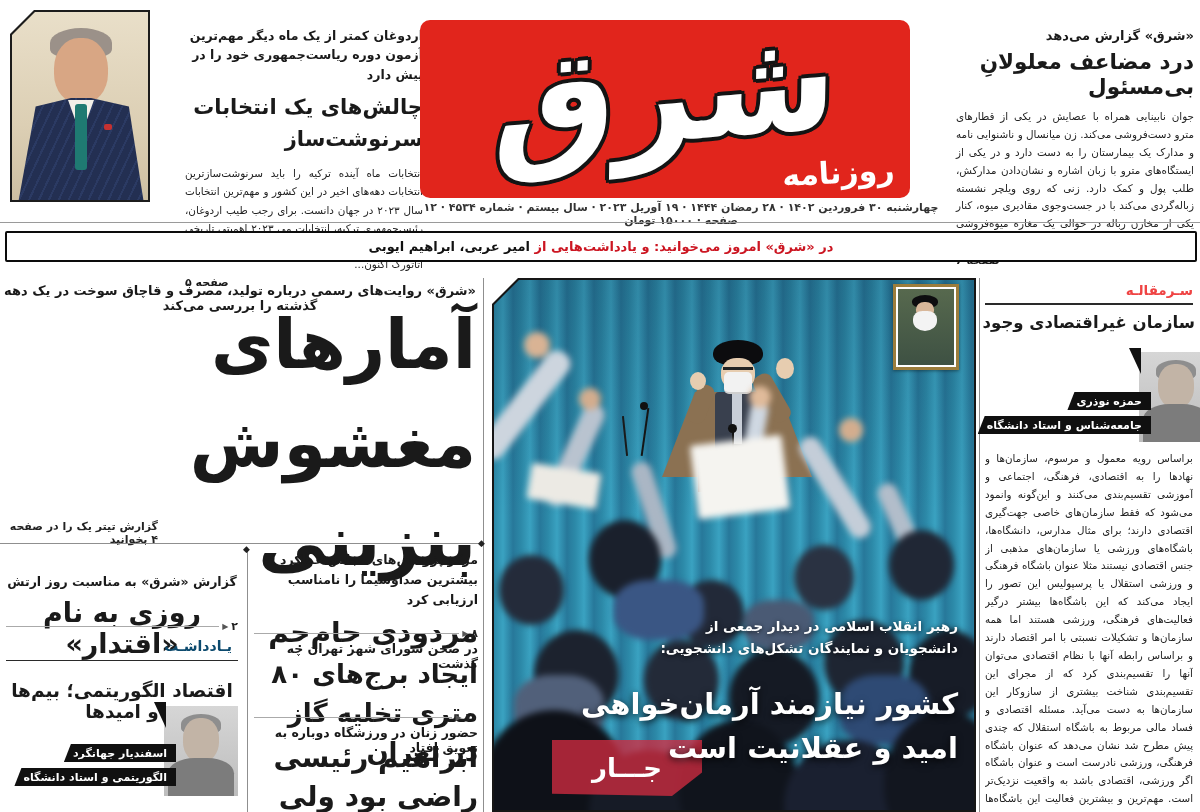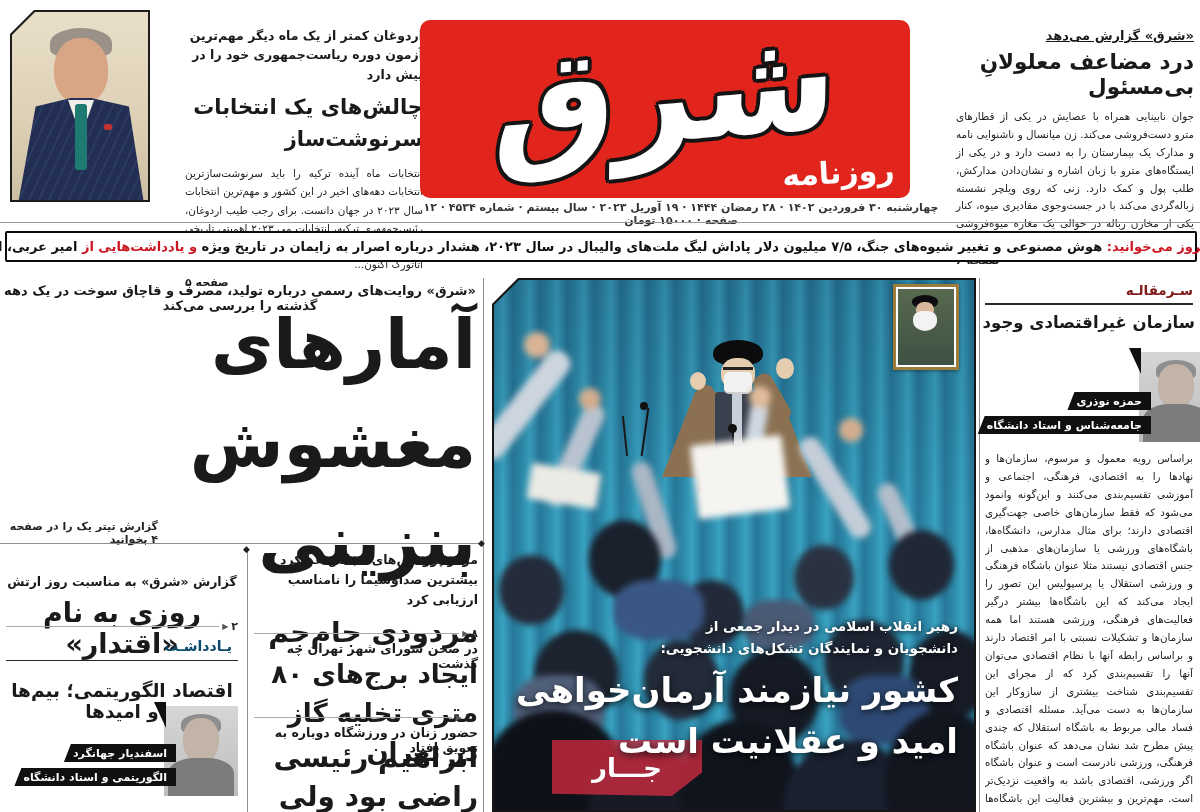--- a/index.html
+++ b/index.html
@@ -31,21 +31,21 @@
      clip-path:polygon(0 0,100% 0,50% 100%);}
   .erd .tie{position:absolute;left:63px;top:92px;width:12px;height:66px;background:#1f7a72;border-radius:3px;}
   .erd .pin{position:absolute;left:92px;top:112px;width:8px;height:6px;background:#c43131;border-radius:2px;}
   
   .tl{left:158px;top:26px;width:238px;margin-left:27px;}
   .tl .kicker{font-size:12.5px;text-align:right;line-height:1.55;}
   .tl .hl{font-size:21px;font-weight:bold;text-align:right;line-height:1.5;margin-top:8px;}
   .tl .body{font-size:10.4px;line-height:1.75;margin-top:9px;}
   .pageref{font-size:11px;font-weight:bold;text-align:left;margin-top:3px;}
   .tr-art{left:956px;top:28px;width:238px;}
-  .tr-art .kicker{font-size:13px;text-align:right;text-decoration:underline;}
+  .tr-art .kicker{font-size:13px;text-align:right;}
   .tr-art .hl{font-size:21.5px;font-weight:bold;text-align:right;margin-top:6px;}
   .tr-art .body{font-size:10.4px;line-height:1.72;margin-top:9px;}
   
   .ticker{left:5px;top:231px;width:1188px;height:27px;border:2px solid #0c0c0c;border-radius:2px;
      display:flex;align-items:center;justify-content:center;font-size:13px;font-weight:bold;background:#fff;}
   .tick-red{color:#cc1622;}
   .tick-black{color:#111;}
   .ticker span{white-space:pre;}
   
   .lead-kicker{left:4px;top:283px;width:472px;text-align:center;font-size:13px;font-weight:bold;}
@@ -75,21 +75,21 @@
   .badge{position:absolute;background:#101010;color:#fff;font-size:11px;font-weight:bold;
      padding:2.5px 9px;white-space:nowrap;clip-path:polygon(7px 0,100% 0,100% 100%,0 100%);}
   .jj{left:254px;top:550px;width:224px;text-align:right;}
   .jj .kicker{font-size:12.5px;line-height:1.6;}
   .jj .hl1{font-size:28px;font-weight:bold;margin-top:6px;}
   .sub2-k{left:254px;top:641px;width:224px;text-align:right;font-size:12.5px;font-weight:bold;}
   .sub2-h{left:254px;top:655px;width:224px;text-align:right;font-size:26px;font-weight:bold;line-height:1.5;}
   .sub3-k{left:254px;top:725px;width:224px;text-align:right;font-size:12.5px;font-weight:bold;}
   .sub3-h{left:254px;top:738px;width:224px;text-align:right;font-size:28px;font-weight:bold;line-height:1.4;}
   
-  .ed-label{left:985px;top:282px;width:208px;text-align:right;font-size:13.5px;font-weight:bold;color:#7f1d1d;letter-spacing:2px;}
+  .ed-label{left:985px;top:282px;width:208px;text-align:right;font-size:13.5px;font-weight:bold;color:#ef4444;letter-spacing:2px;}
   .ed-rule{left:985px;top:303px;width:208px;height:2px;background:#2a2a2a;}
   .ed-hl{left:983px;top:313px;width:212px;text-align:right;font-size:16.5px;font-weight:bold;white-space:nowrap;}
   .ed-author{left:985px;top:348px;width:208px;margin-left:20px;}
   .ed-body{left:985px;top:450px;width:208px;height:362px;overflow:hidden;font-size:10.3px;line-height:1.74;}
   .ed-body p{margin:0 0 2px 0;}
   
   .photo-frame{left:492px;top:278px;width:484px;height:534px;background:#161616;
      clip-path:polygon(26px 0,100% 0,100% 100%,0 100%,0 26px);}
   .photo{position:absolute;inset:2px;overflow:hidden;
      clip-path:polygon(25px 0,100% 0,100% 100%,0 100%,0 25px);
@@ -99,21 +99,21 @@
      border:3px solid #9c7d3c;box-shadow:0 1px 3px rgba(0,0,0,.4);}
   .frame-kh .inner{position:absolute;inset:2px;background:linear-gradient(#57694e,#3e5143);overflow:hidden;}
   .frame-kh .kturb{position:absolute;left:14px;top:6px;width:26px;height:13px;background:#0d0d0f;border-radius:50% 50% 40% 40%;}
   .frame-kh .kface{position:absolute;left:18px;top:13px;width:18px;height:16px;background:#d8b79a;border-radius:45%;}
   .frame-kh .kbeard{position:absolute;left:15px;top:22px;width:24px;height:20px;background:#f3f3f3;border-radius:40% 40% 50% 50%;}
   .speaker div{position:absolute;}
   .crowd{position:absolute;inset:0;filter:blur(3px);}
   .crowd div{position:absolute;}
   .photo-caption{position:absolute;right:16px;top:336px;text-align:right;color:#fff;z-index:5;}
   .photo-caption .pk{font-size:13.5px;font-weight:bold;line-height:1.6;text-shadow:0 1px 5px rgba(0,0,0,.75);}
-  .photo-caption .ph{font-size:34px;font-weight:bold;line-height:1.5;margin-top:6px;text-shadow:0 2px 7px rgba(0,0,0,.8);}
+  .photo-caption .ph{font-size:29px;font-weight:bold;line-height:1.5;margin-top:24px;text-shadow:0 2px 7px rgba(0,0,0,.8);}
   .jar-badge{position:absolute;left:58px;top:460px;width:150px;height:56px;z-index:4;
      background:rgba(208,43,64,.78);clip-path:polygon(0 0,100% 0,100% 58%,80% 100%,0 96%);
      display:flex;align-items:center;justify-content:center;color:#fff;font-size:26px;font-weight:bold;}
 </style>
 </head>
 <body>
 
 <div id="page">
 
   <div class="abs erd-wrap">
@@ -144,21 +144,20 @@
     <div class="kicker">«شرق» گزارش می‌دهد</div>
     <div class="hl">درد مضاعف معلولانِ بی‌مسئول</div>
     <div class="body jtext">جوان نابینایی همراه با عصایش در یکی از قطارهای مترو دست‌فروشی می‌کند. زن میانسال و ناشنوایی نامه و مدارک یک بیمارستان را به دست دارد و در یکی از ایستگاه‌های مترو با زبان اشاره و نشان‌دادن مدارکش، طلب پول و کمک دارد. زنی که روی ویلچر نشسته زباله‌گردی می‌کند با در جست‌وجوی مقادیری میوه، کنار یکی از مخازن زباله در حوالی یک مغازه میوه‌فروشی به‌سختی مخزن زباله را به سمت خودش می‌کشاند...</div>
     <div class="pageref">صفحه ۶</div>
   </div>
 
   <div class="abs toprule"></div>
 
   <div class="abs ticker">
     <span class="tick-red">در «شرق» امروز می‌خوانید: </span>
-    <span class="tick-black">هوش مصنوعی و تغییر شیوه‌های جنگ، ۷/۵ میلیون دلار پاداش لیگ ملت‌های والیبال در سال ۲۰۲۳، هشدار درباره اصرار به زایمان در تاریخ ویژه </span>
     <span class="tick-red">و یادداشت‌هایی از </span>
     <span class="tick-black">امیر عربی، ابراهیم ایوبی</span>
   </div>
 
   <div class="abs lead-kicker">«شرق» روایت‌های رسمی درباره تولید، مصرف و قاچاق سوخت در یک دهه گذشته را بررسی می‌کند</div>
   <div class="abs lead-hl">
     <div>آمارهای</div>
     <div>مغشوش بنزینی</div>
   </div>
   <div class="abs lead-note">گزارش تیتر یک را در صفحه ۴ بخوانید</div>

